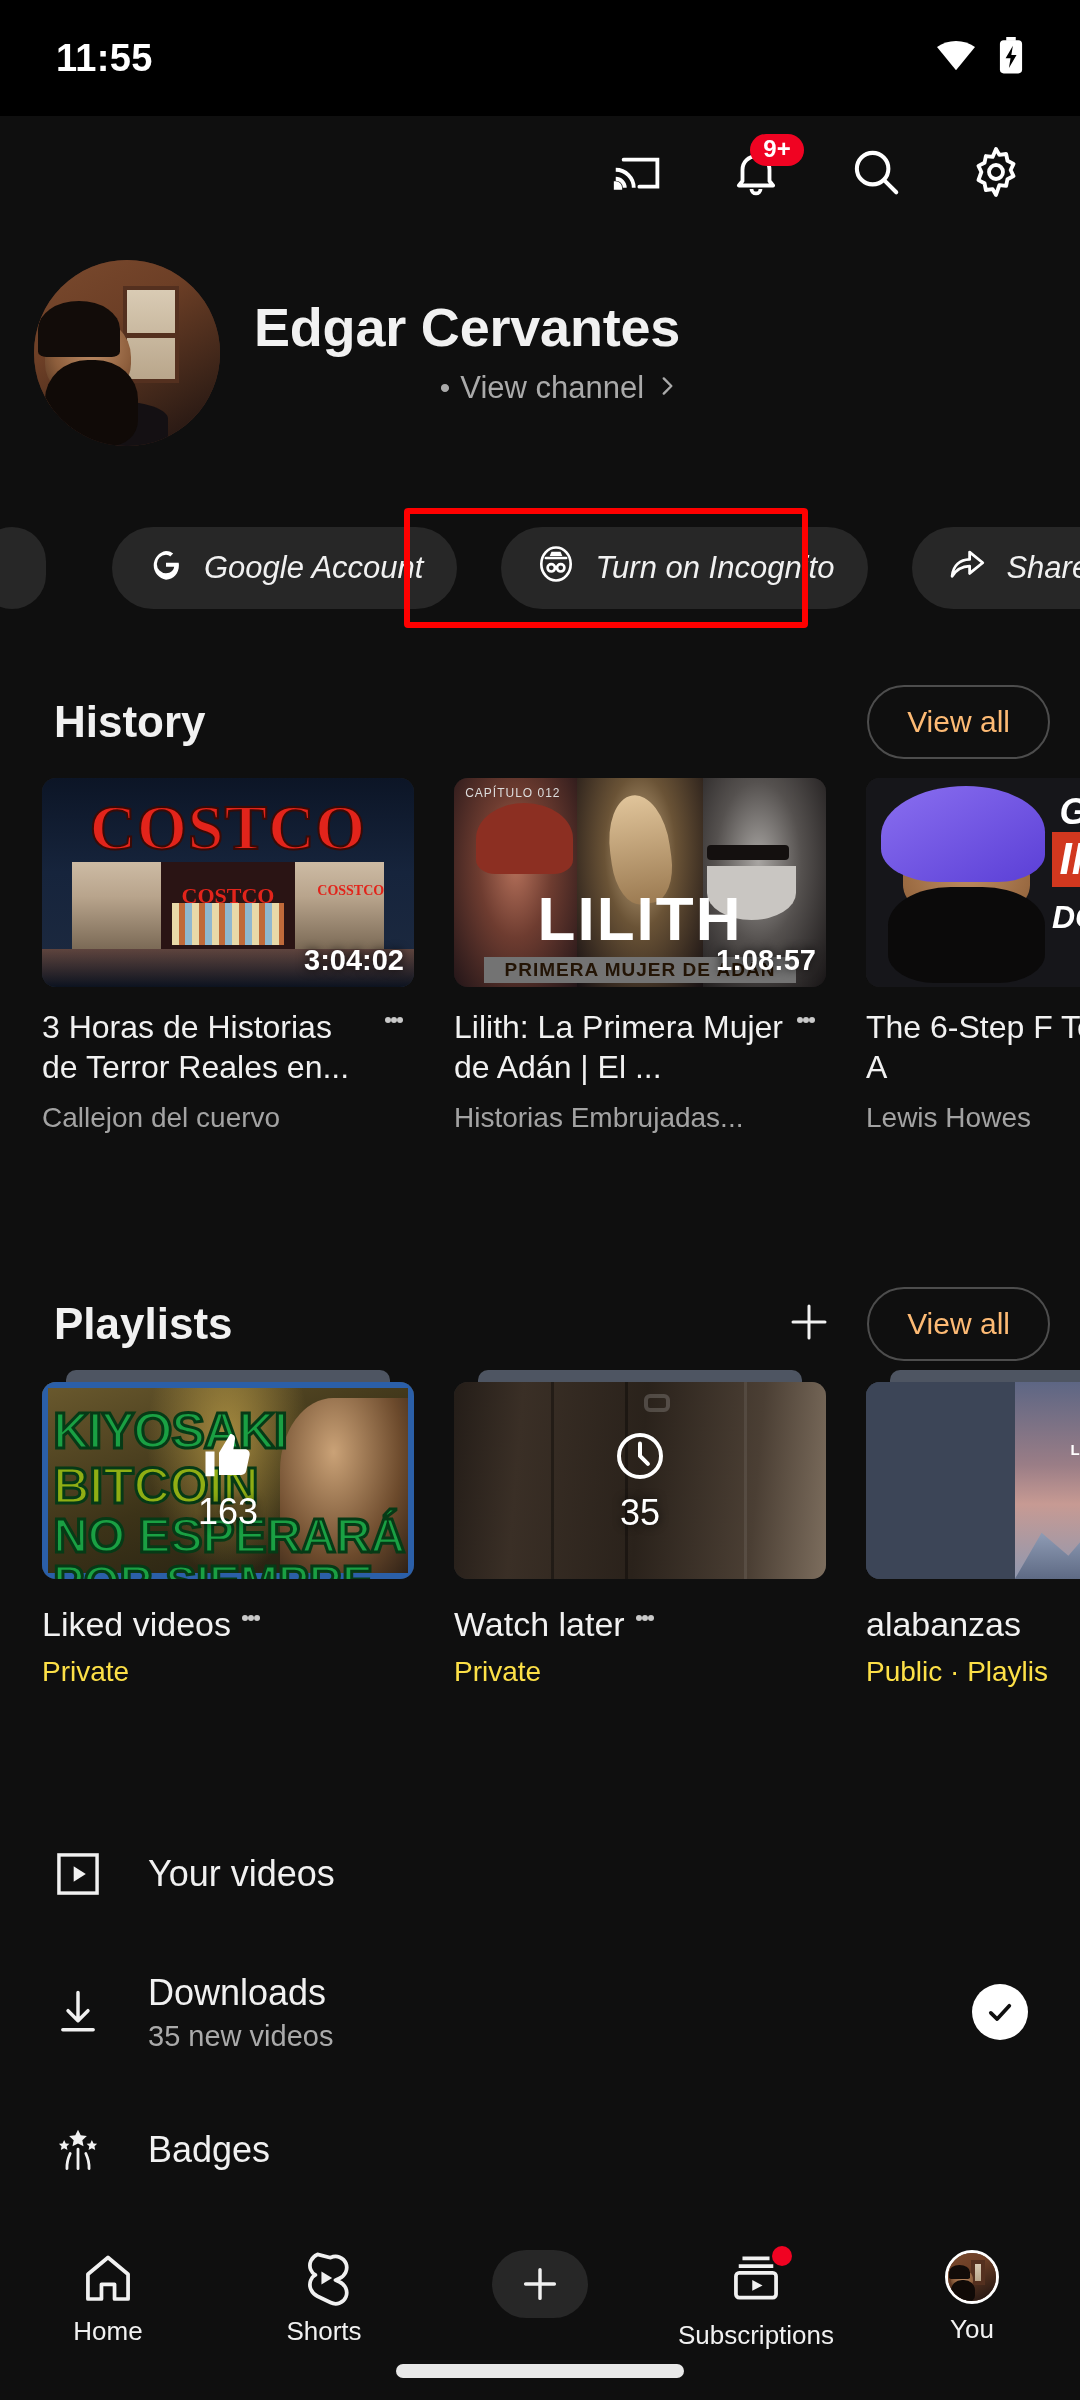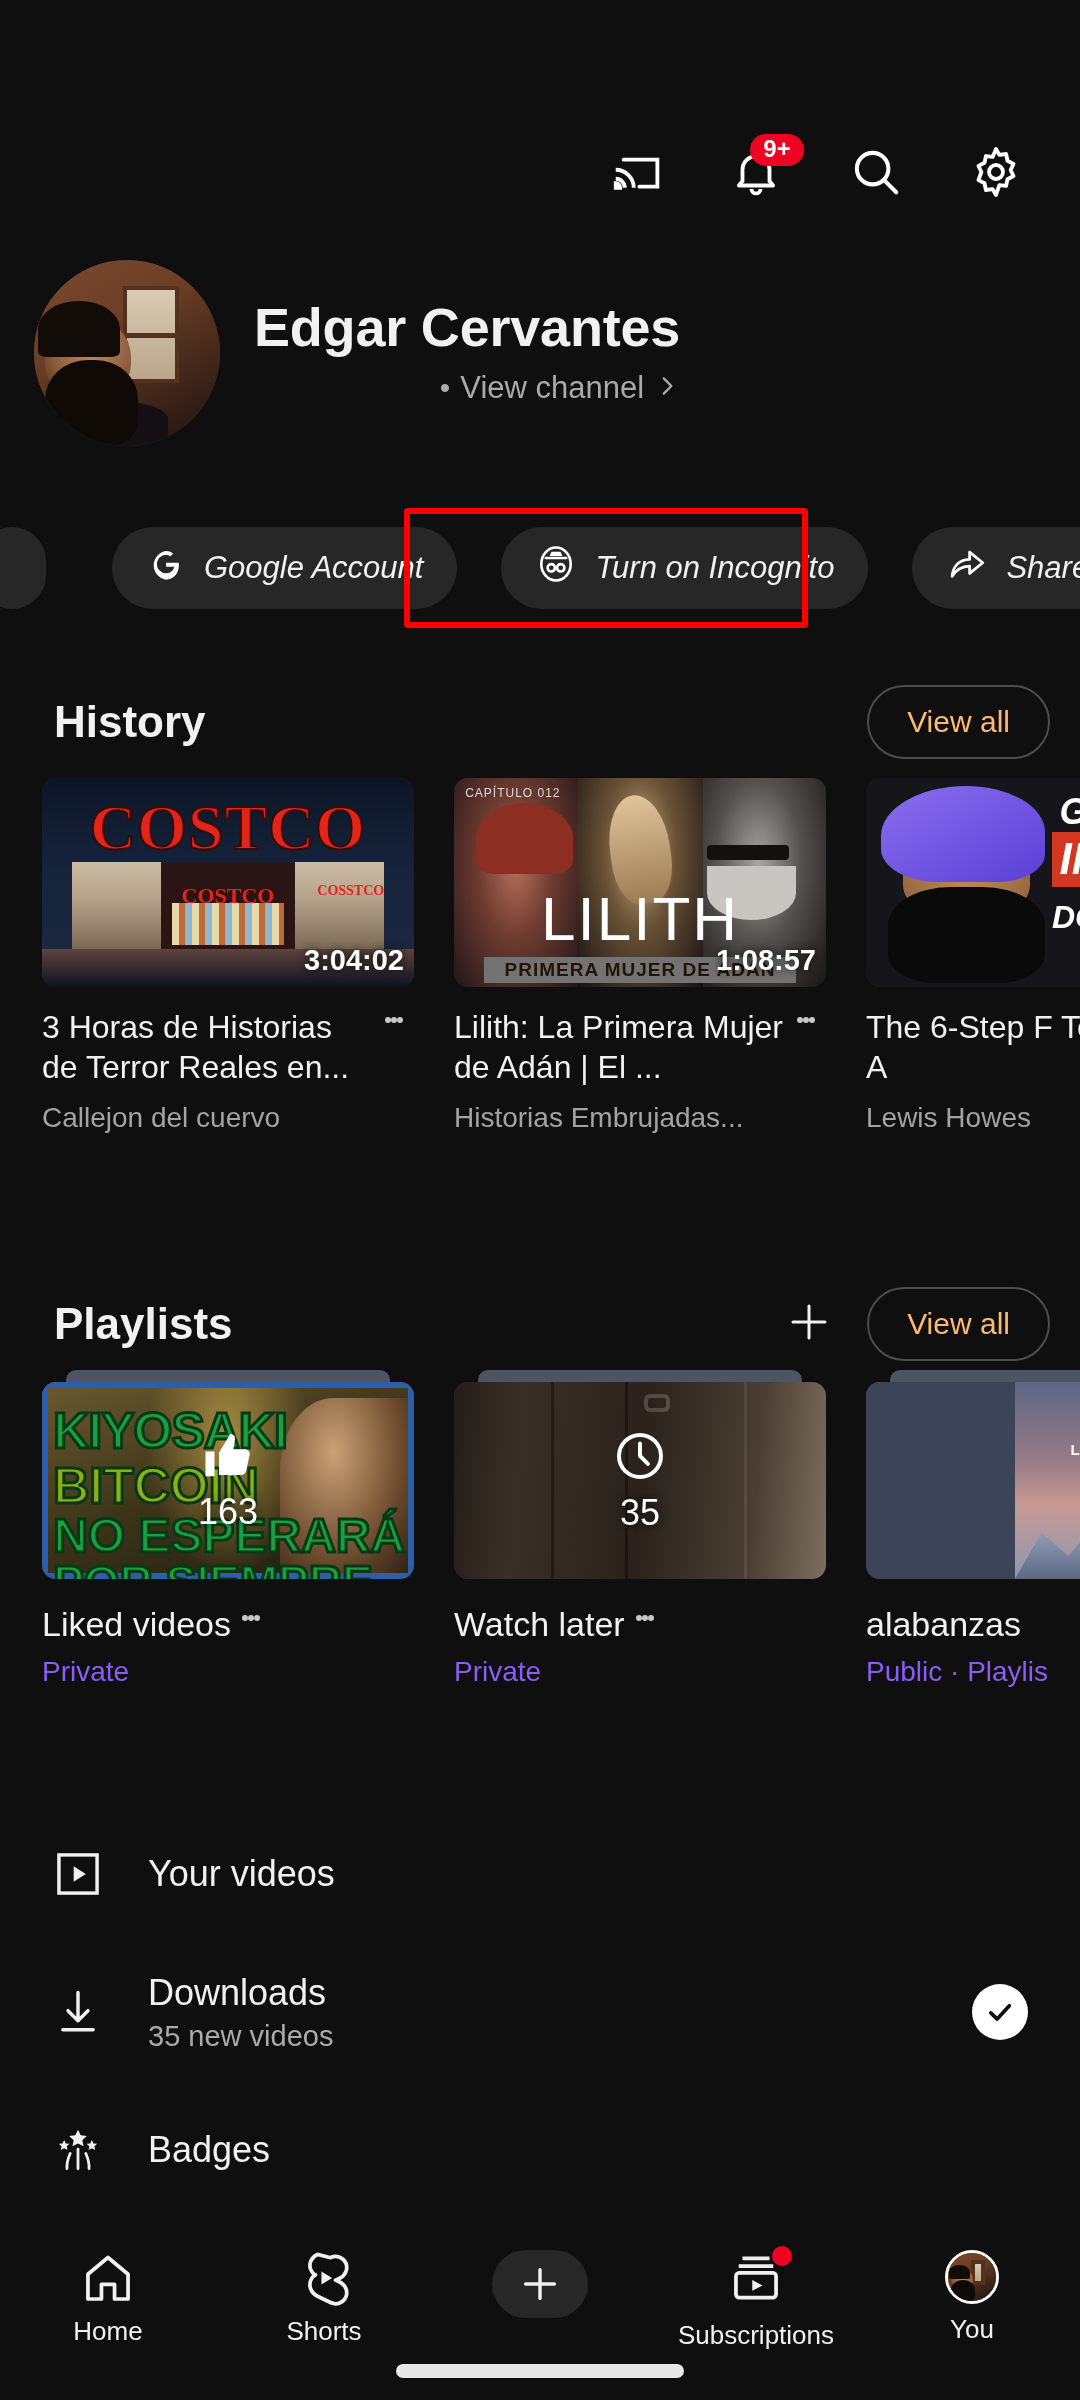--- a/index.html
+++ b/index.html
@@ -127,21 +127,21 @@
   .lil-hair { position:absolute; left:6%; top:12%; width:26%; height:34%; background:#8c2f22; border-radius:50% 50% 20% 20%; }
   .lil-c { position:absolute; left:33%; top:0; width:34%; height:100%;
            background:radial-gradient(ellipse at 50% 35%,#c9ae86 0%,#6a5336 40%,#150f12 100%); }
   .lil-fig { position:absolute; left:42%; top:8%; width:16%; height:52%;
              background:linear-gradient(180deg,#e0c49a,#9c7b52); border-radius:50% 50% 40% 40%; transform:rotate(-8deg); }
   .lil-r { position:absolute; right:0; top:0; width:33%; height:100%;
            background:radial-gradient(ellipse at 45% 40%,#a8a5a2 0%,#55514f 45%,#171415 100%); }
   .lil-glass{ position:absolute; right:10%; top:32%; width:22%; height:7%; background:#14100f; border-radius:4px; }
   .lil-beard{ position:absolute; right:8%; top:42%; width:24%; height:26%; background:#c9c6c2; border-radius:0 0 50% 50%; }
   .lil-txt { position:absolute; left:0; bottom:16%; width:100%; text-align:center;
-             color:#fff; font-size:62px; font-weight:400; letter-spacing:2px; }
+             color:#fff; font-size:62px; font-weight:700; letter-spacing:2px; }
   .lil-sub { position:absolute; left:8%; bottom:2%; width:84%; text-align:center;
              background:#737373; color:#231405; font-size:19px; font-weight:700; letter-spacing:1px; padding:2px 0; }
   .lil-cap { position:absolute; left:3%; top:4%; color:#ddd; font-size:12px; letter-spacing:1px; }
 
   .t-sikh { position:absolute; inset:0; background:#16161a; }
   .sk-turb{ position:absolute; left:4%; top:4%; width:44%; height:46%;
             background:linear-gradient(150deg,#8a6ff0,#5b3fd6); border-radius:54% 50% 30% 36%; }
   .sk-face{ position:absolute; left:10%; top:30%; width:34%; height:38%;
             background:radial-gradient(ellipse at 50% 40%,#c08e61,#8a5b35); border-radius:44%; }
   .sk-bear{ position:absolute; left:6%; top:52%; width:42%; height:46%; background:#0b0a0a; border-radius:40% 40% 30% 30%; }
@@ -160,21 +160,21 @@
   .pl-thumb {
     position:absolute; left:0; top:12px; width:372px; height:197px;
     border-radius:14px; overflow:hidden; background:#2b2b2b;
   }
   .pl-overlay {
     position:absolute; inset:0; display:flex; flex-direction:column;
     align-items:center; justify-content:center; gap:4px;
   }
   .pl-count { color:#fff; font-size:36px; font-weight:500; text-shadow:0 0 10px rgba(0,0,0,.8); }
   .pl-title { color:#f1f1f1; font-size:34px; }
-  .pl-sub   { color:#8b5cf6; font-size:28px; margin-top:12px; }
+  .pl-sub   { color:#fde047; font-size:28px; margin-top:12px; }
 
   .t-kiyo { position:absolute; inset:0; background:linear-gradient(160deg,#6b5a2e 0%,#3c3318 50%,#1d1a10 100%); }
   .ki-border { position:absolute; inset:0; border:6px solid #2b5fa8; }
   .ki-glow { position:absolute; left:28%; top:0; width:44%; height:100%;
              background:radial-gradient(ellipse at 50% 30%,rgba(240,200,90,.55),rgba(0,0,0,0) 70%); }
   .ki-man  { position:absolute; right:0; top:8%; width:36%; height:92%;
              background:radial-gradient(ellipse at 40% 30%,#caa277,#6c4a2c 60%,#241a12 100%); border-radius:40% 0 0 0; }
   .ki-l1 { position:absolute; left:3%; top:10%; color:#1aa043; font-size:50px; font-weight:800; letter-spacing:-1px; -webkit-text-stroke:3px #063a16; }
   .ki-l2 { position:absolute; left:3%; top:38%; color:#8fae14; font-size:50px; font-weight:800; -webkit-text-stroke:3px #063a16; }
   .ki-l3 { position:absolute; left:3%; top:64%; color:#1aa043; font-size:48px; font-weight:800; -webkit-text-stroke:3px #063a16; }
@@ -230,20 +230,37 @@
   .homebar {
     position:absolute; bottom:22px; left:50%; transform:translateX(-50%);
     width:288px; height:14px; border-radius:10px; background:#e8e8e8;
   }
 </style>
 </head>
 <body>
 
 <div class="screen">
 
+  <div class="statusbar">
+    <div class="status-time">11:55</div>
+    <div class="status-icons">
+      <span>
+        <svg width="40" height="30" viewBox="0 0 24 18">
+            <path fill="#fff" d="M12 17.5 0.6 3.6C3.8 1.3 7.8 0 12 0s8.2 1.3 11.4 3.6z"></path>
+          </svg>
+      </span>
+      <span>
+        <svg width="26" height="38" viewBox="0 0 16 24">
+          <rect x="5" y="0" width="6" height="2.4" fill="#fff"></rect>
+          <rect x="1" y="2" width="14" height="21" rx="2.4" fill="#fff"></rect>
+          <path d="M9.2 5.6 4.6 13.4h3.1L6.7 19.6l4.8-8.2H8.2z" fill="#000"></path>
+        </svg>
+      </span>
+    </div>
+  </div>
 
   <div class="toolbar">
     <div class="tb-btn">
       <svg width="54" height="54" viewBox="0 0 24 24" fill="none" stroke="#fff" stroke-width="1.7">
         <path d="M3 19h2a2 2 0 0 0-2-2v2zM3 15c2.2 0 4 1.8 4 4M3 11c4.4 0 8 3.6 8 8"></path>
         <path d="M6.5 6.5h15v12h-8" stroke-linecap="round"></path>
       </svg>
     </div>
     <div class="tb-btn">
       <svg width="54" height="54" viewBox="0 0 24 24" fill="none" stroke="#fff" stroke-width="1.7">

